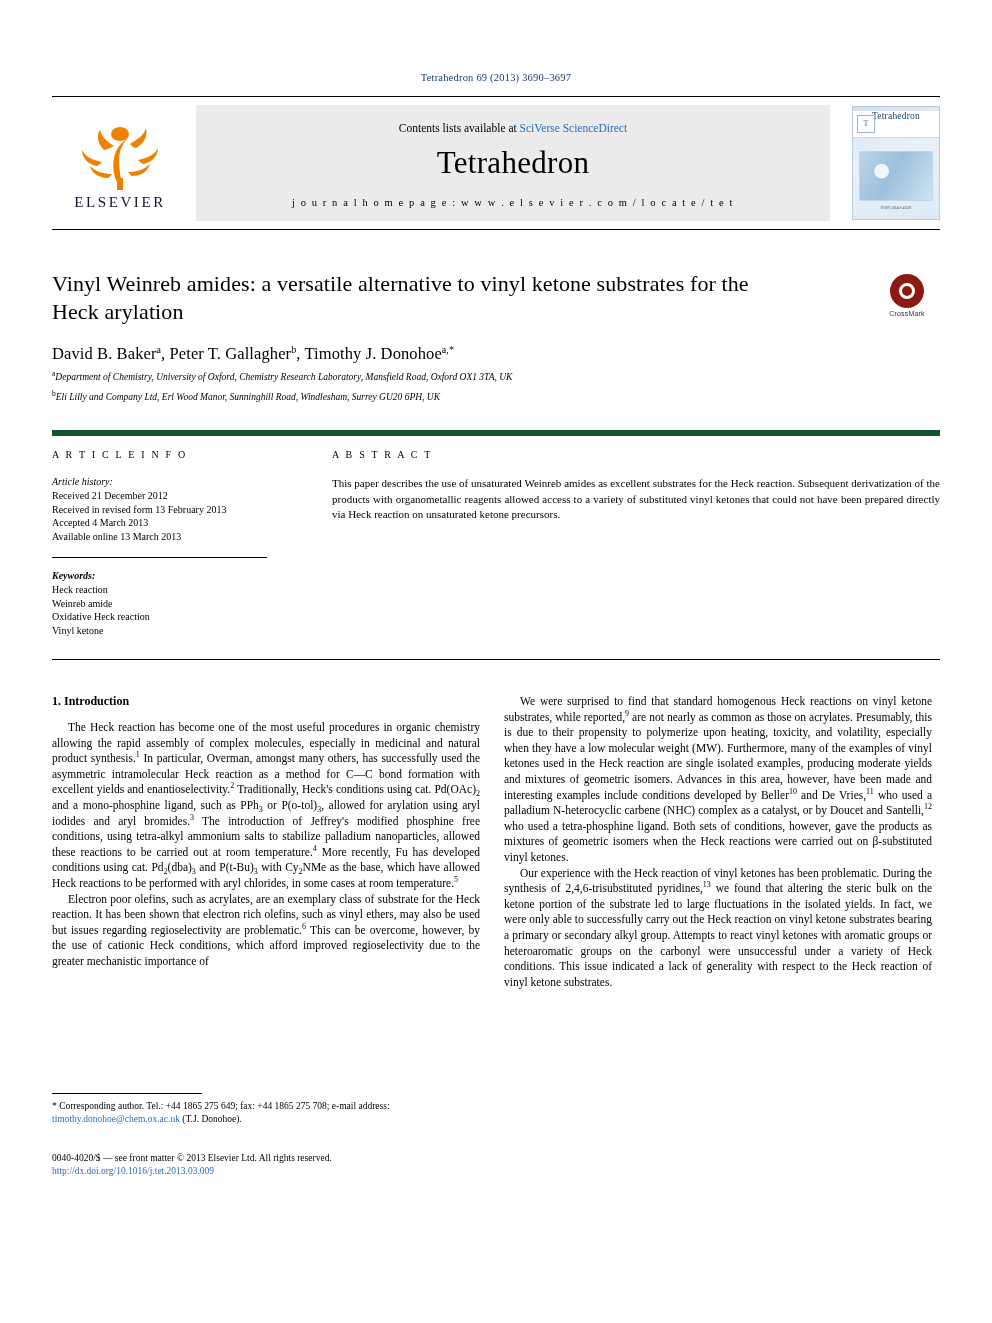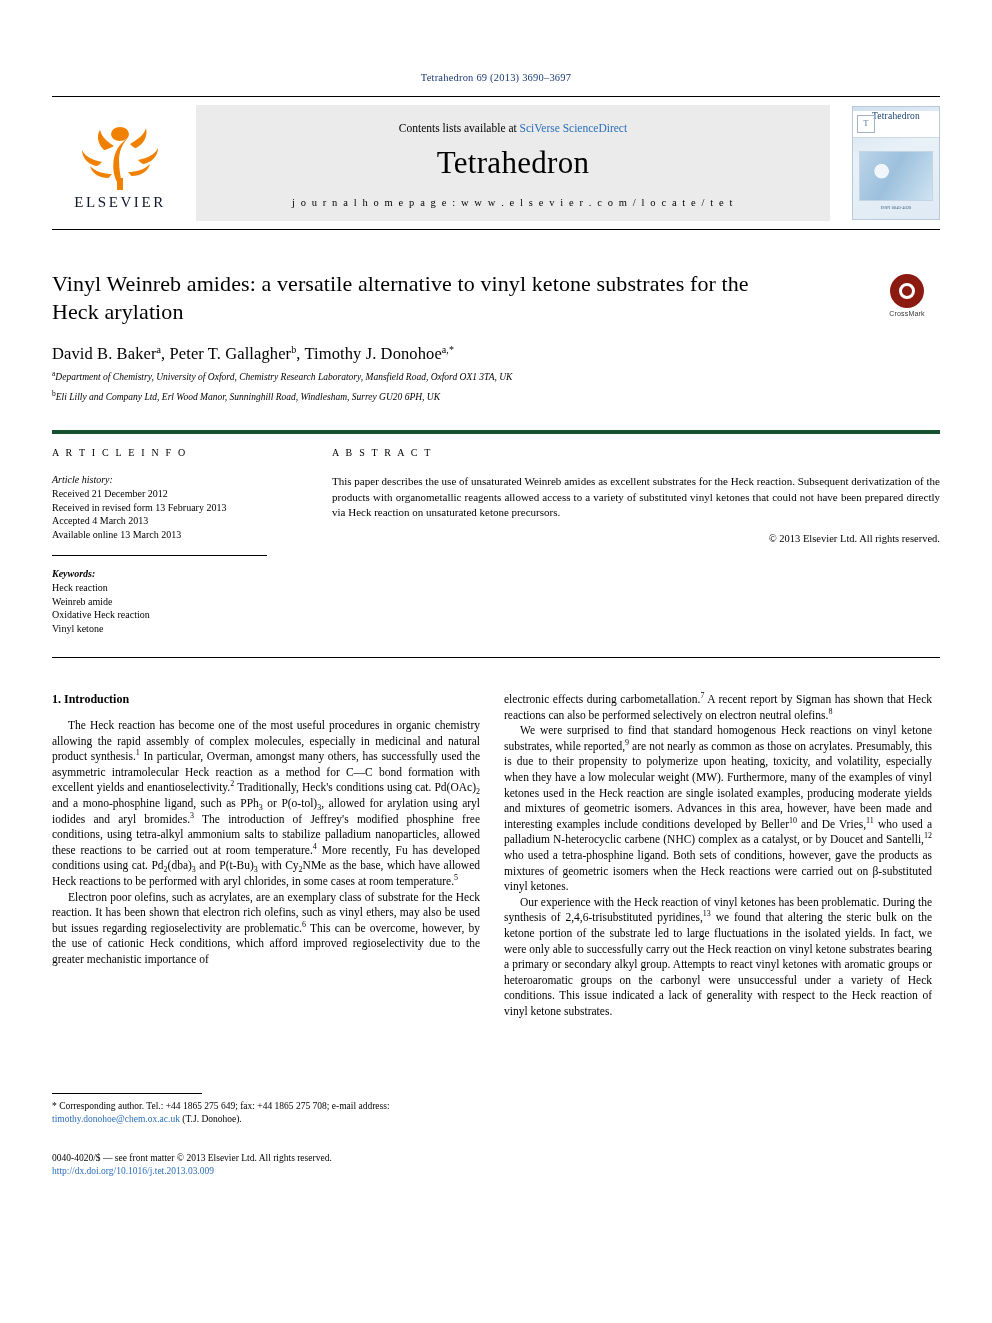--- a/index.html
+++ b/index.html
@@ -196,21 +196,21 @@
   .affil {
     font-size: 9.5px;
     font-style: italic;
     margin-top: 7px;
     line-height: 13px;
   }
   .affil sup { font-style: normal; font-size: 7.5px; }
   
   .info-wrap {
     margin-top: 26px;
-    border-top: 4px solid #14532d;
+    border-top: 6px solid #14532d;
     padding-top: 13px;
     display: flex;
   }
   .col-info {
     width: 276px;
     flex: 0 0 276px;
     padding-right: 26px;
     box-sizing: border-box;
   }
   .col-abs {
@@ -383,34 +383,32 @@
       <div class="rule-short"></div>
       <div class="kw-title">Keywords:</div>
       <div class="kw-line">Heck reaction</div>
       <div class="kw-line">Weinreb amide</div>
       <div class="kw-line">Oxidative Heck reaction</div>
       <div class="kw-line">Vinyl ketone</div>
     </div>
     <div class="col-abs">
       <div class="sec-head">A B S T R A C T</div>
       <div class="abstract-text">This paper describes the use of unsaturated Weinreb amides as excellent substrates for the Heck reaction. Subsequent derivatization of the products with organometallic reagents allowed access to a variety of substituted vinyl ketones that could not have been prepared directly via Heck reaction on unsaturated ketone precursors.</div>
-      <div class="copyright">© 2013 Elsevier Ltd. All rights reserved.</div>
     </div>
   </div>
 
   <div class="body-rule"></div>
 
   <div class="columns">
     <div class="col">
       <h2 class="section">1.  Introduction</h2>
       <p class="para">The Heck reaction has become one of the most useful procedures in organic chemistry allowing the rapid assembly of complex molecules, especially in medicinal and natural product synthesis.<sup>1</sup> In particular, Overman, amongst many others, has successfully used the asymmetric intramolecular Heck reaction as a method for C—C bond formation with excellent yields and enantioselectivity.<sup>2</sup> Traditionally, Heck's conditions using cat. Pd(OAc)<sub>2</sub> and a mono-phosphine ligand, such as PPh<sub>3</sub> or P(o-tol)<sub>3</sub>, allowed for arylation using aryl iodides and aryl bromides.<sup>3</sup> The introduction of Jeffrey's modified phosphine free conditions, using tetra-alkyl ammonium salts to stabilize palladium nanoparticles, allowed these reactions to be carried out at room temperature.<sup>4</sup> More recently, Fu has developed conditions using cat. Pd<sub>2</sub>(dba)<sub>3</sub> and P(t-Bu)<sub>3</sub> with Cy<sub>2</sub>NMe as the base, which have allowed Heck reactions to be performed with aryl chlorides, in some cases at room temperature.<sup>5</sup></p>
       <p class="para">Electron poor olefins, such as acrylates, are an exemplary class of substrate for the Heck reaction. It has been shown that electron rich olefins, such as vinyl ethers, may also be used but issues regarding regioselectivity are problematic.<sup>6</sup> This can be overcome, however, by the use of cationic Heck conditions, which afford improved regioselectivity due to the greater mechanistic importance of</p>
     </div>
     <div class="col">
-      <p class="para" style="text-indent:0">electronic effects during carbometallation.<sup>7</sup> A recent report by Sigman has shown that Heck reactions can also be performed selectively on electron neutral olefins.<sup>8</sup></p>
       <p class="para">We were surprised to find that standard homogenous Heck reactions on vinyl ketone substrates, while reported,<sup>9</sup> are not nearly as common as those on acrylates. Presumably, this is due to their propensity to polymerize upon heating, toxicity, and volatility, especially when they have a low molecular weight (MW). Furthermore, many of the examples of vinyl ketones used in the Heck reaction are single isolated examples, producing moderate yields and mixtures of geometric isomers. Advances in this area, however, have been made and interesting examples include conditions developed by Beller<sup>10</sup> and De Vries,<sup>11</sup> who used a palladium N-heterocyclic carbene (NHC) complex as a catalyst, or by Doucet and Santelli,<sup>12</sup> who used a tetra-phosphine ligand. Both sets of conditions, however, gave the products as mixtures of geometric isomers when the Heck reactions were carried out on β-substituted vinyl ketones.</p>
       <p class="para">Our experience with the Heck reaction of vinyl ketones has been problematic. During the synthesis of 2,4,6-trisubstituted pyridines,<sup>13</sup> we found that altering the steric bulk on the ketone portion of the substrate led to large fluctuations in the isolated yields. In fact, we were only able to successfully carry out the Heck reaction on vinyl ketone substrates bearing a primary or secondary alkyl group. Attempts to react vinyl ketones with aromatic groups or heteroaromatic groups on the carbonyl were unsuccessful under a variety of Heck conditions. This issue indicated a lack of generality with respect to the Heck reaction of vinyl ketone substrates.</p>
     </div>
   </div>
 
   <div class="footnote">
     <div class="fn-rule"></div>
     <span>* Corresponding author. Tel.: +44 1865 275 649; fax: +44 1865 275 708; e-mail address: </span><a href="#">timothy.donohoe@chem.ox.ac.uk</a><span> (T.J. Donohoe).</span>
   </div>
 

